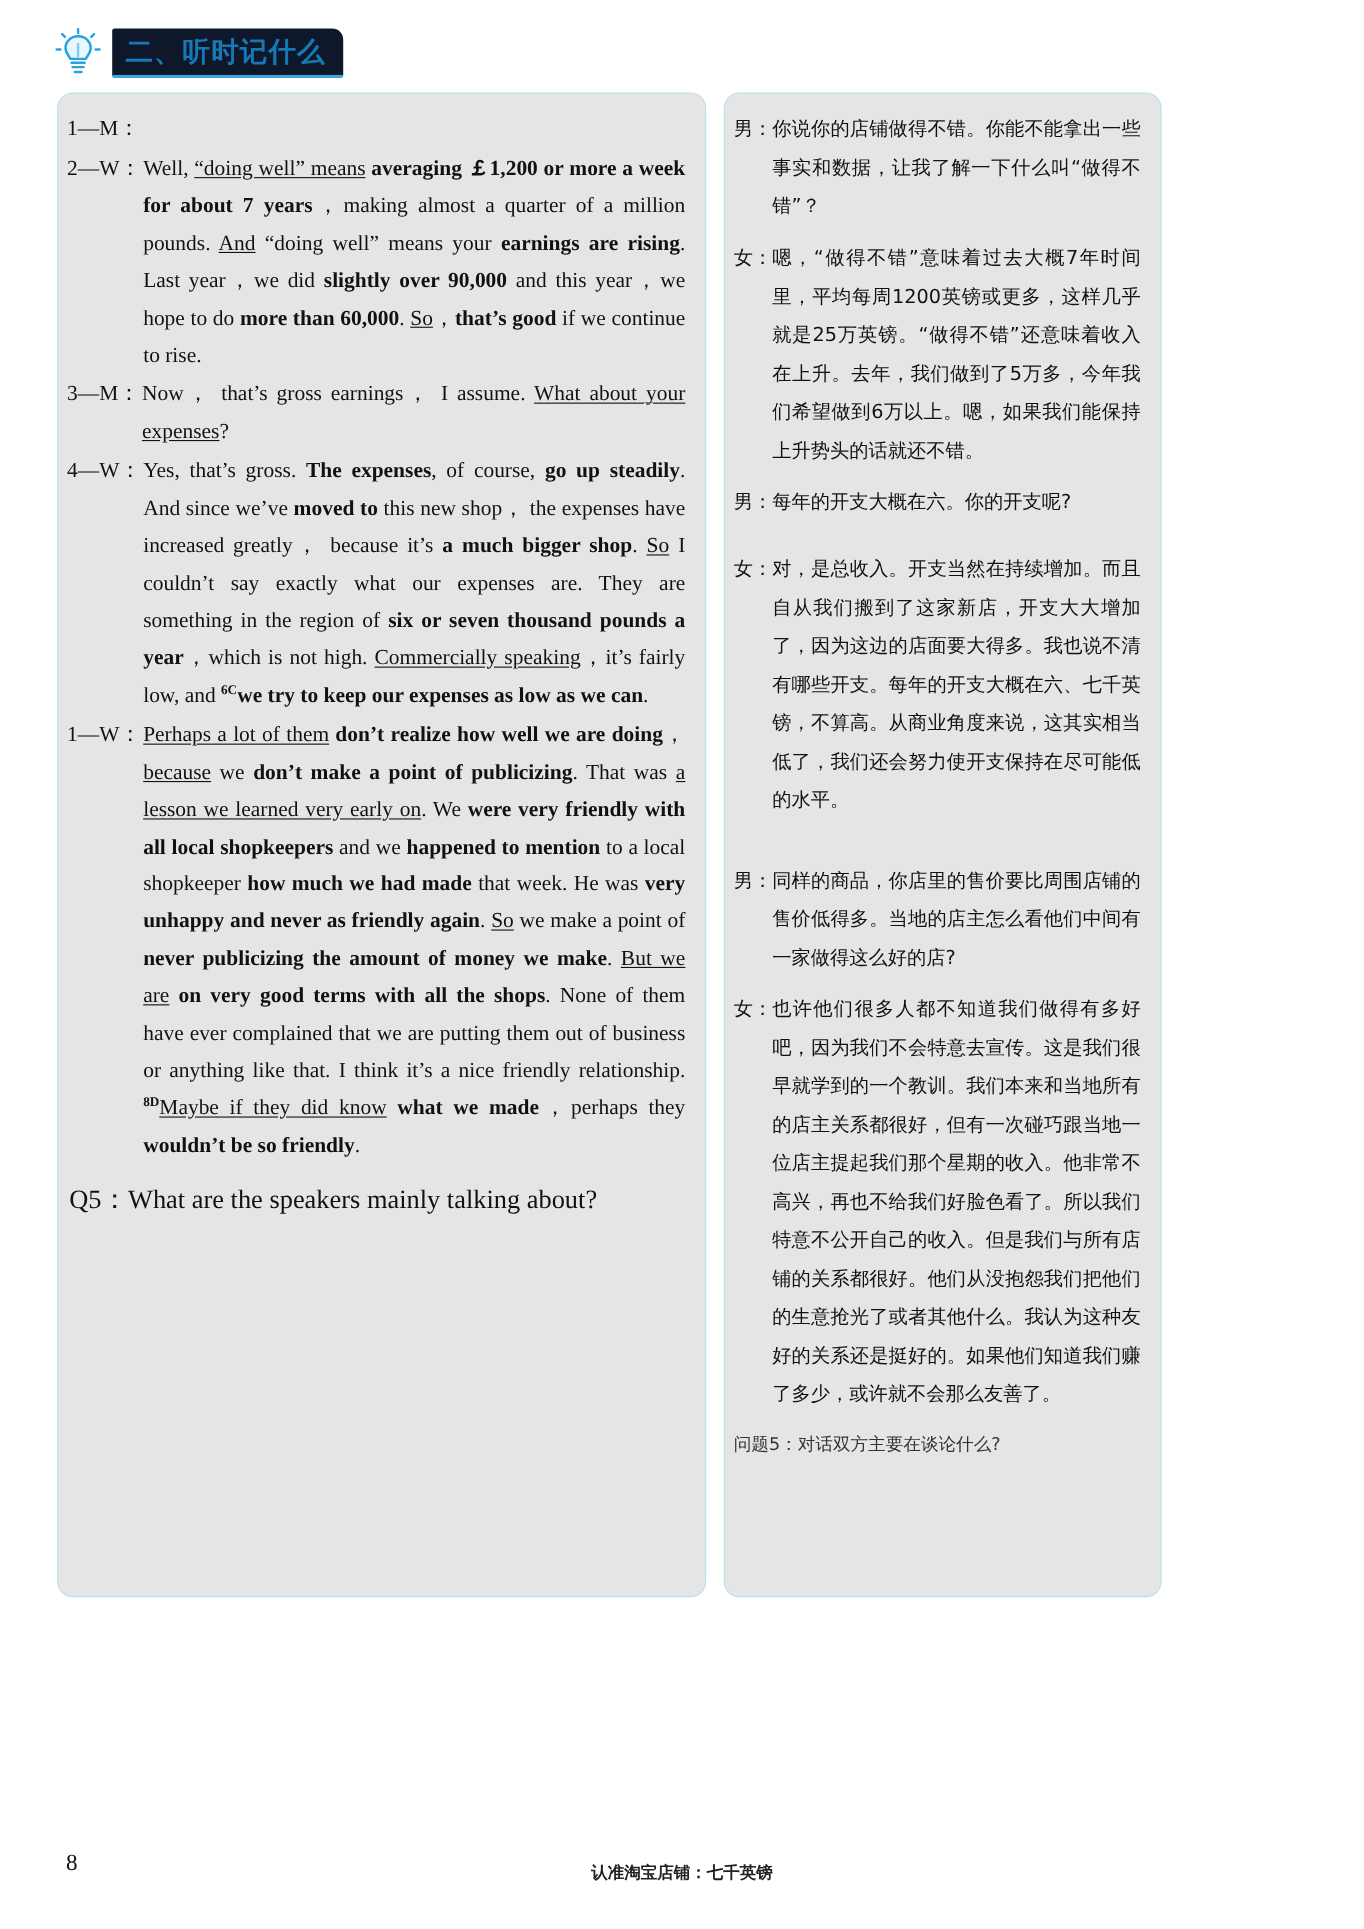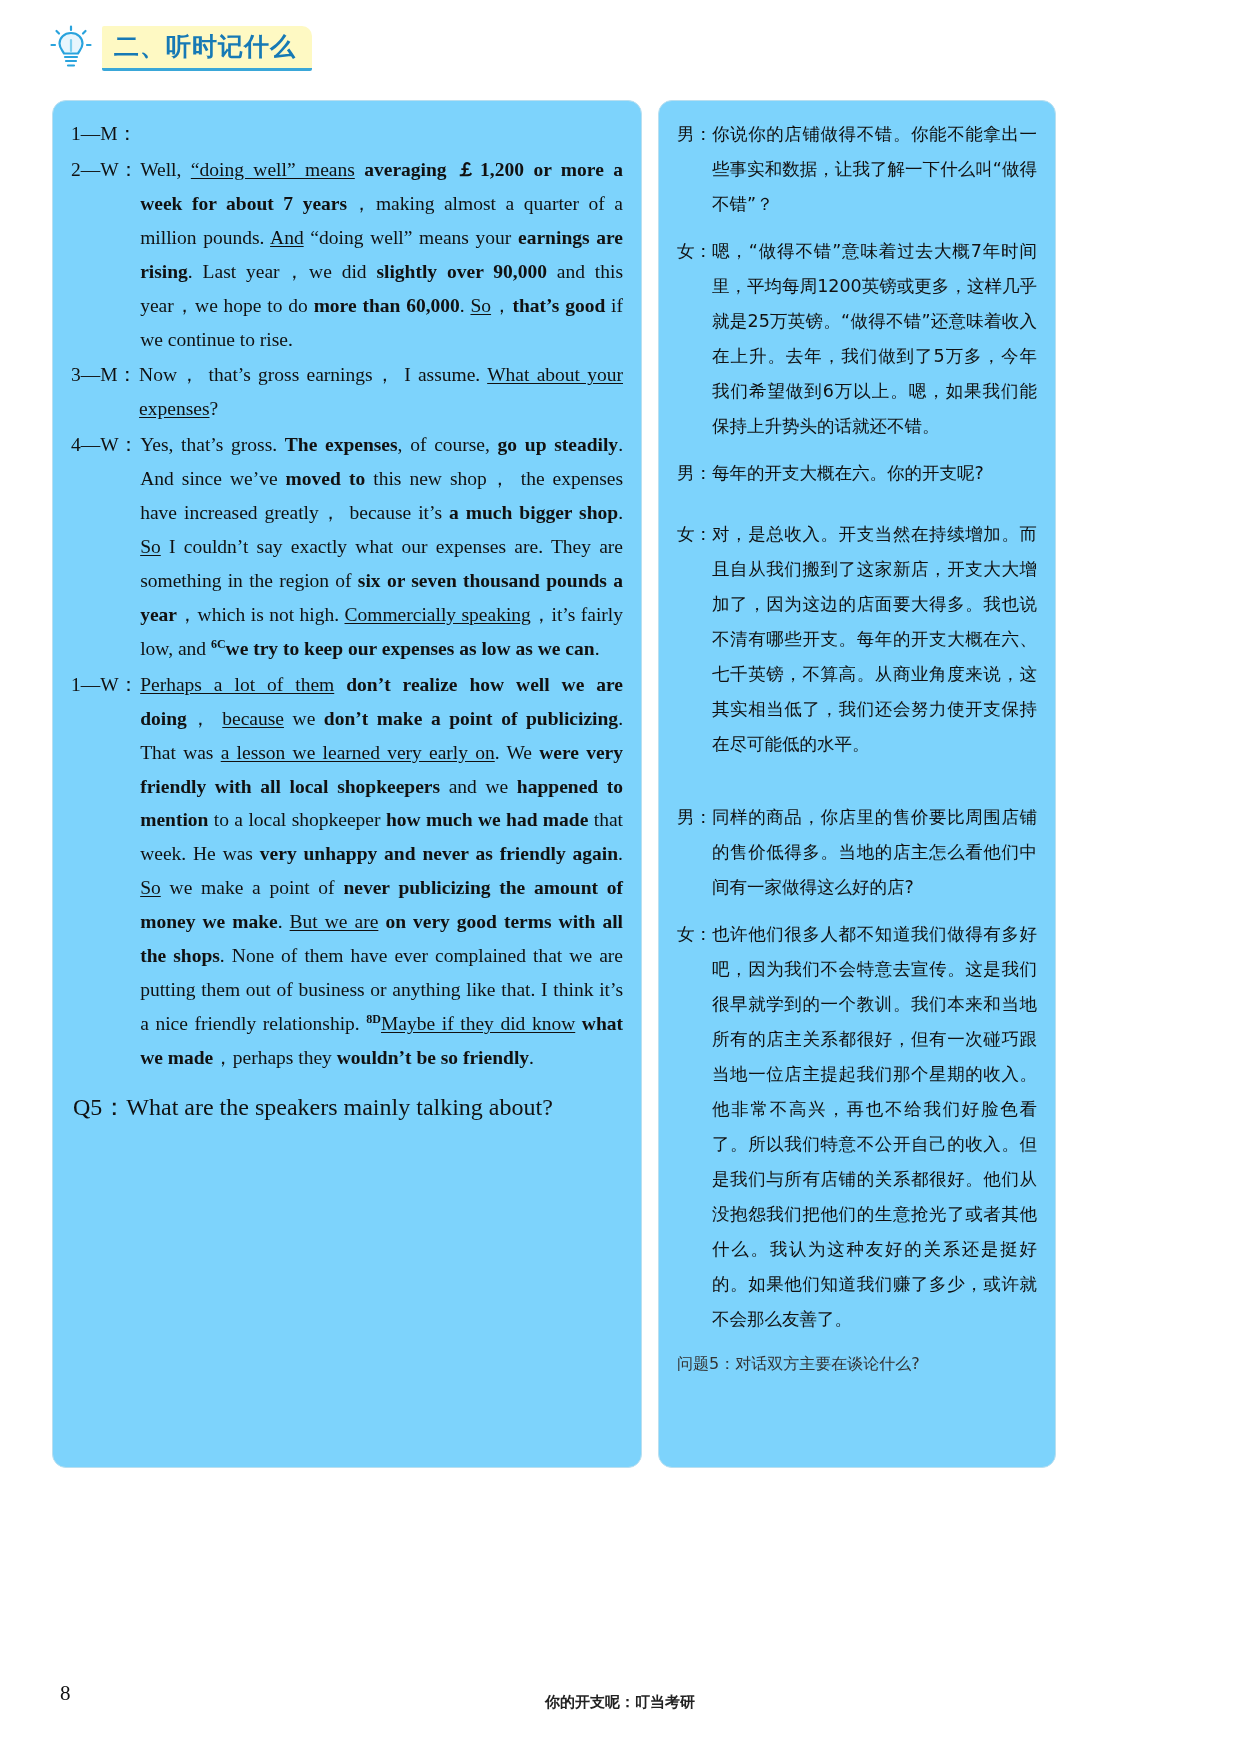--- a/index.html
+++ b/index.html
@@ -16,42 +16,42 @@
   .page-header {
     position: absolute;
     top: 24px;
     left: 50px;
     display: flex;
     align-items: center;
     gap: 10px;
   }
   .bulb-icon { width: 42px; height: 48px; position: relative; }
   .header-title-wrap {
-    background: #fef9c3;
+    background: #0f172a;
     border-bottom: 3px solid #3aa7d8;
     padding: 4px 16px 5px 12px;
     border-radius: 2px 10px 2px 2px;
   }
   .header-title {
     font-family: "DejaVu Sans", sans-serif;
     font-size: 25px;
     font-weight: bold;
     color: #1679b5;
     letter-spacing: 1px;
     white-space: nowrap;
   }
 
   
   .col {
     position: absolute;
-    top: 100px;
-    background: #7dd3fc;
+    top: 84px;
+    background: #e5e5e5;
     border: 1px solid #b9dff0;
     border-radius: 14px;
-    padding: 16px 18px 18px 18px;
+    padding: 16px 18px 18px 8px;
   }
   .col-en { left: 52px; width: 590px; height: 1368px; }
   .col-zh { left: 658px; width: 398px; height: 1368px; }
 
   
   .en-line {
     display: flex;
     font-size: 19.5px;
     line-height: 1.74;
     color: #111;
@@ -190,13 +190,13 @@
       </div>
       <div class="zh-line">
         <span class="zh-label">女：</span>
         <span class="zh-body">也许他们很多人都不知道我们做得有多好吧，因为我们不会特意去宣传。这是我们很早就学到的一个教训。我们本来和当地所有的店主关系都很好，但有一次碰巧跟当地一位店主提起我们那个星期的收入。他非常不高兴，再也不给我们好脸色看了。所以我们特意不公开自己的收入。但是我们与所有店铺的关系都很好。他们从没抱怨我们把他们的生意抢光了或者其他什么。我认为这种友好的关系还是挺好的。如果他们知道我们赚了多少，或许就不会那么友善了。</span>
       </div>
     </div>
   <div class="zh-q">问题5：对话双方主要在谈论什么?</div>
 </div>
 
 <div class="page-number">8</div>
-<div class="footer-note">你的开支呢：叮当考研</div>
+<div class="footer-note">认准淘宝店铺：七千英镑</div>
 
 </body></html>

